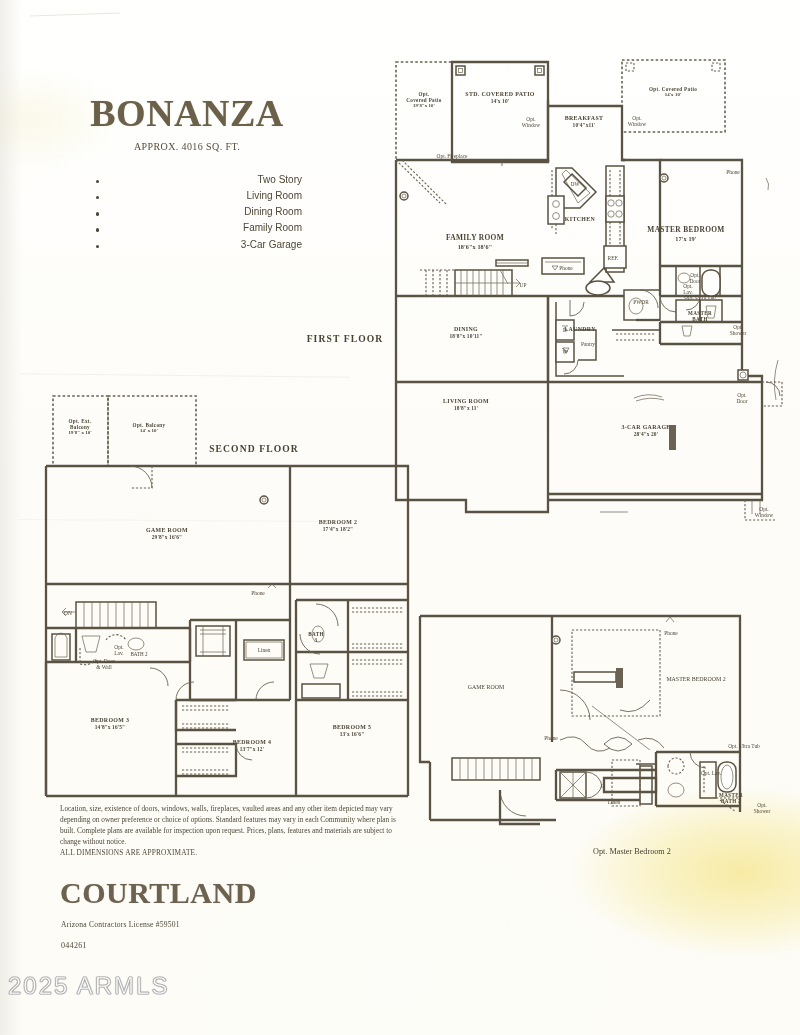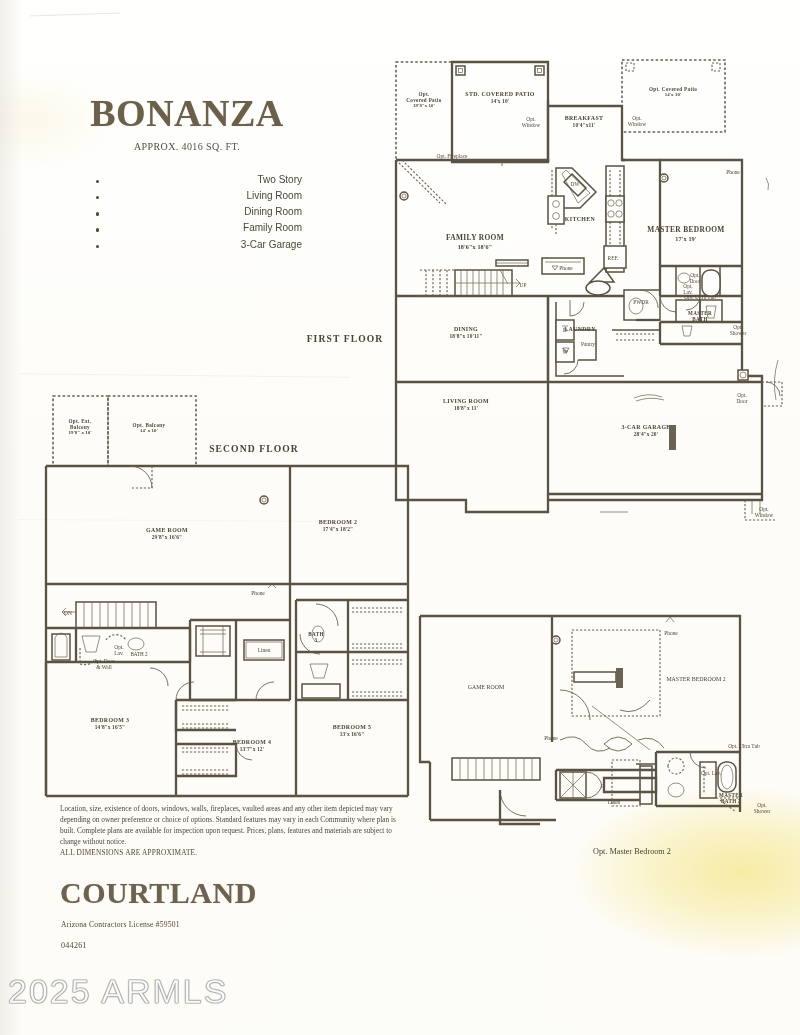--- a/index.html
+++ b/index.html
@@ -98,21 +98,21 @@
   .license{
     position:absolute;left:61px;top:920px;
     font-family:"Liberation Serif", serif;font-size:7.6px;color:#4e4737;letter-spacing:.2px;
   }
   .jobnum{
     position:absolute;left:61px;top:941px;
     font-family:"Liberation Serif", serif;font-size:8px;color:#4e4737;letter-spacing:.3px;
   }
   .watermark{
     position:absolute;left:8px;top:972px;
-    font-family:"Liberation Sans", sans-serif;font-size:34px;letter-spacing:2px;
+    font-family:"Liberation Sans", sans-serif;font-size:24px;letter-spacing:2px;
     color:rgba(255,255,255,.96);
     text-shadow:
       0 0 1px rgba(120,120,120,.55),
       1px 0 0 rgba(150,150,150,.35),
       -1px 0 0 rgba(150,150,150,.35),
       0 1px 0 rgba(150,150,150,.35),
       0 -1px 0 rgba(150,150,150,.35);
     -webkit-text-stroke:.7px rgba(140,140,140,.55);
     pointer-events:none;
   }

